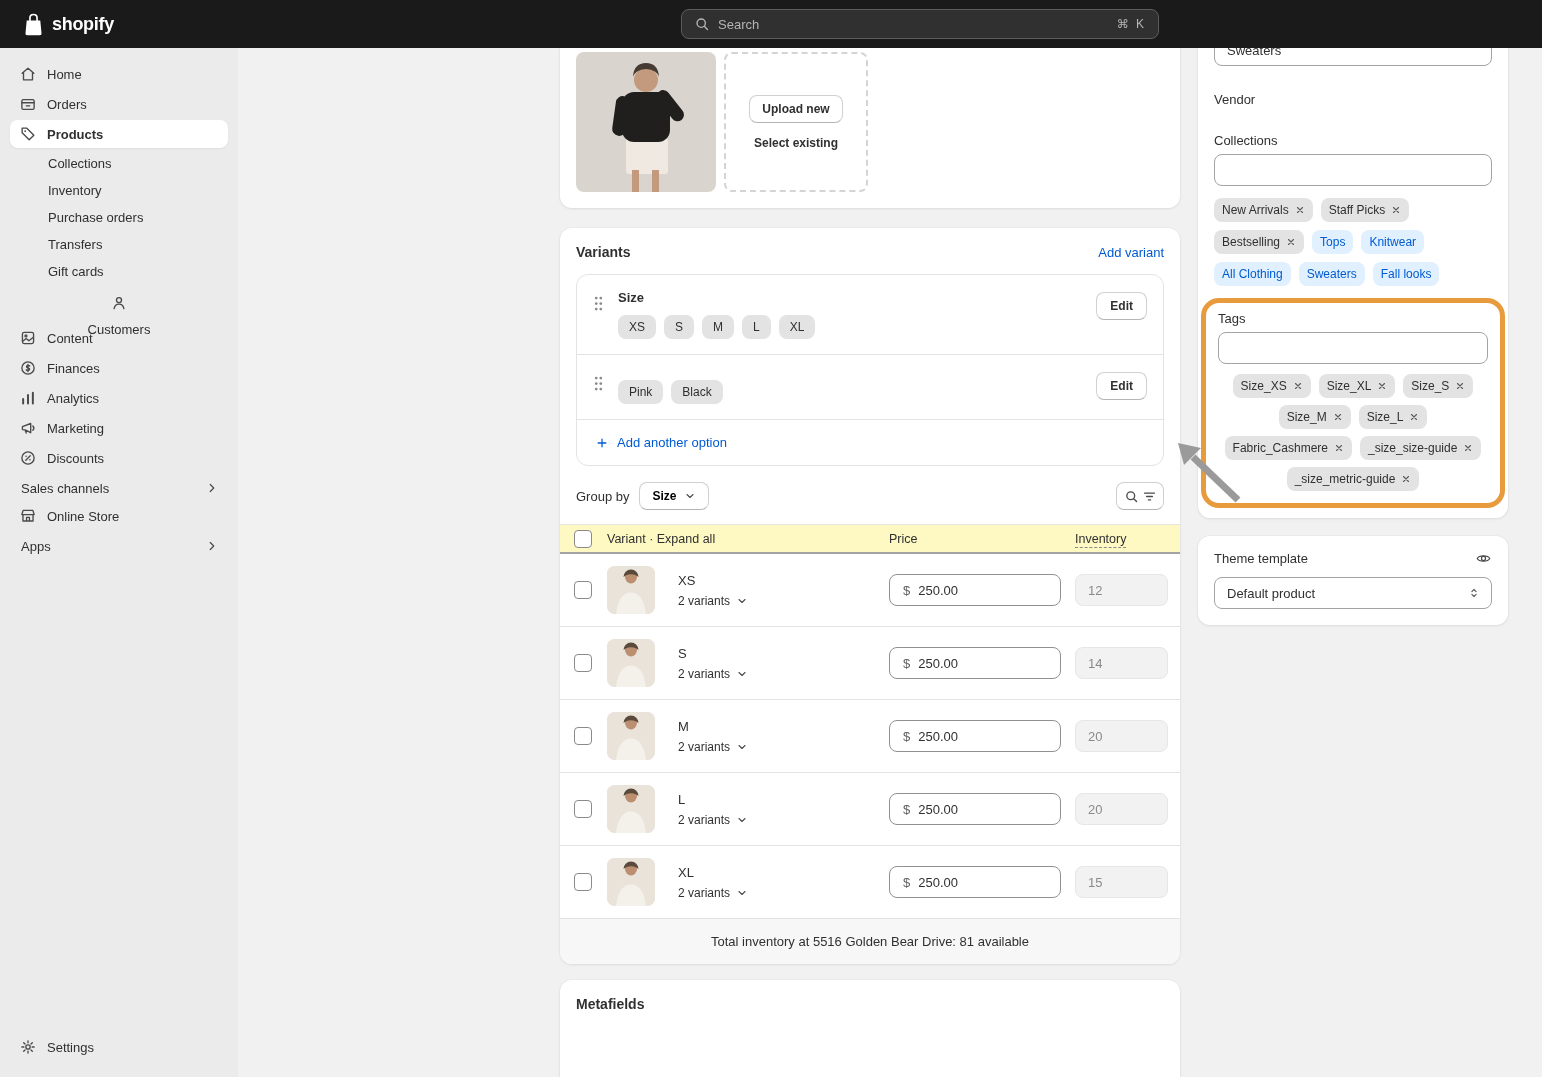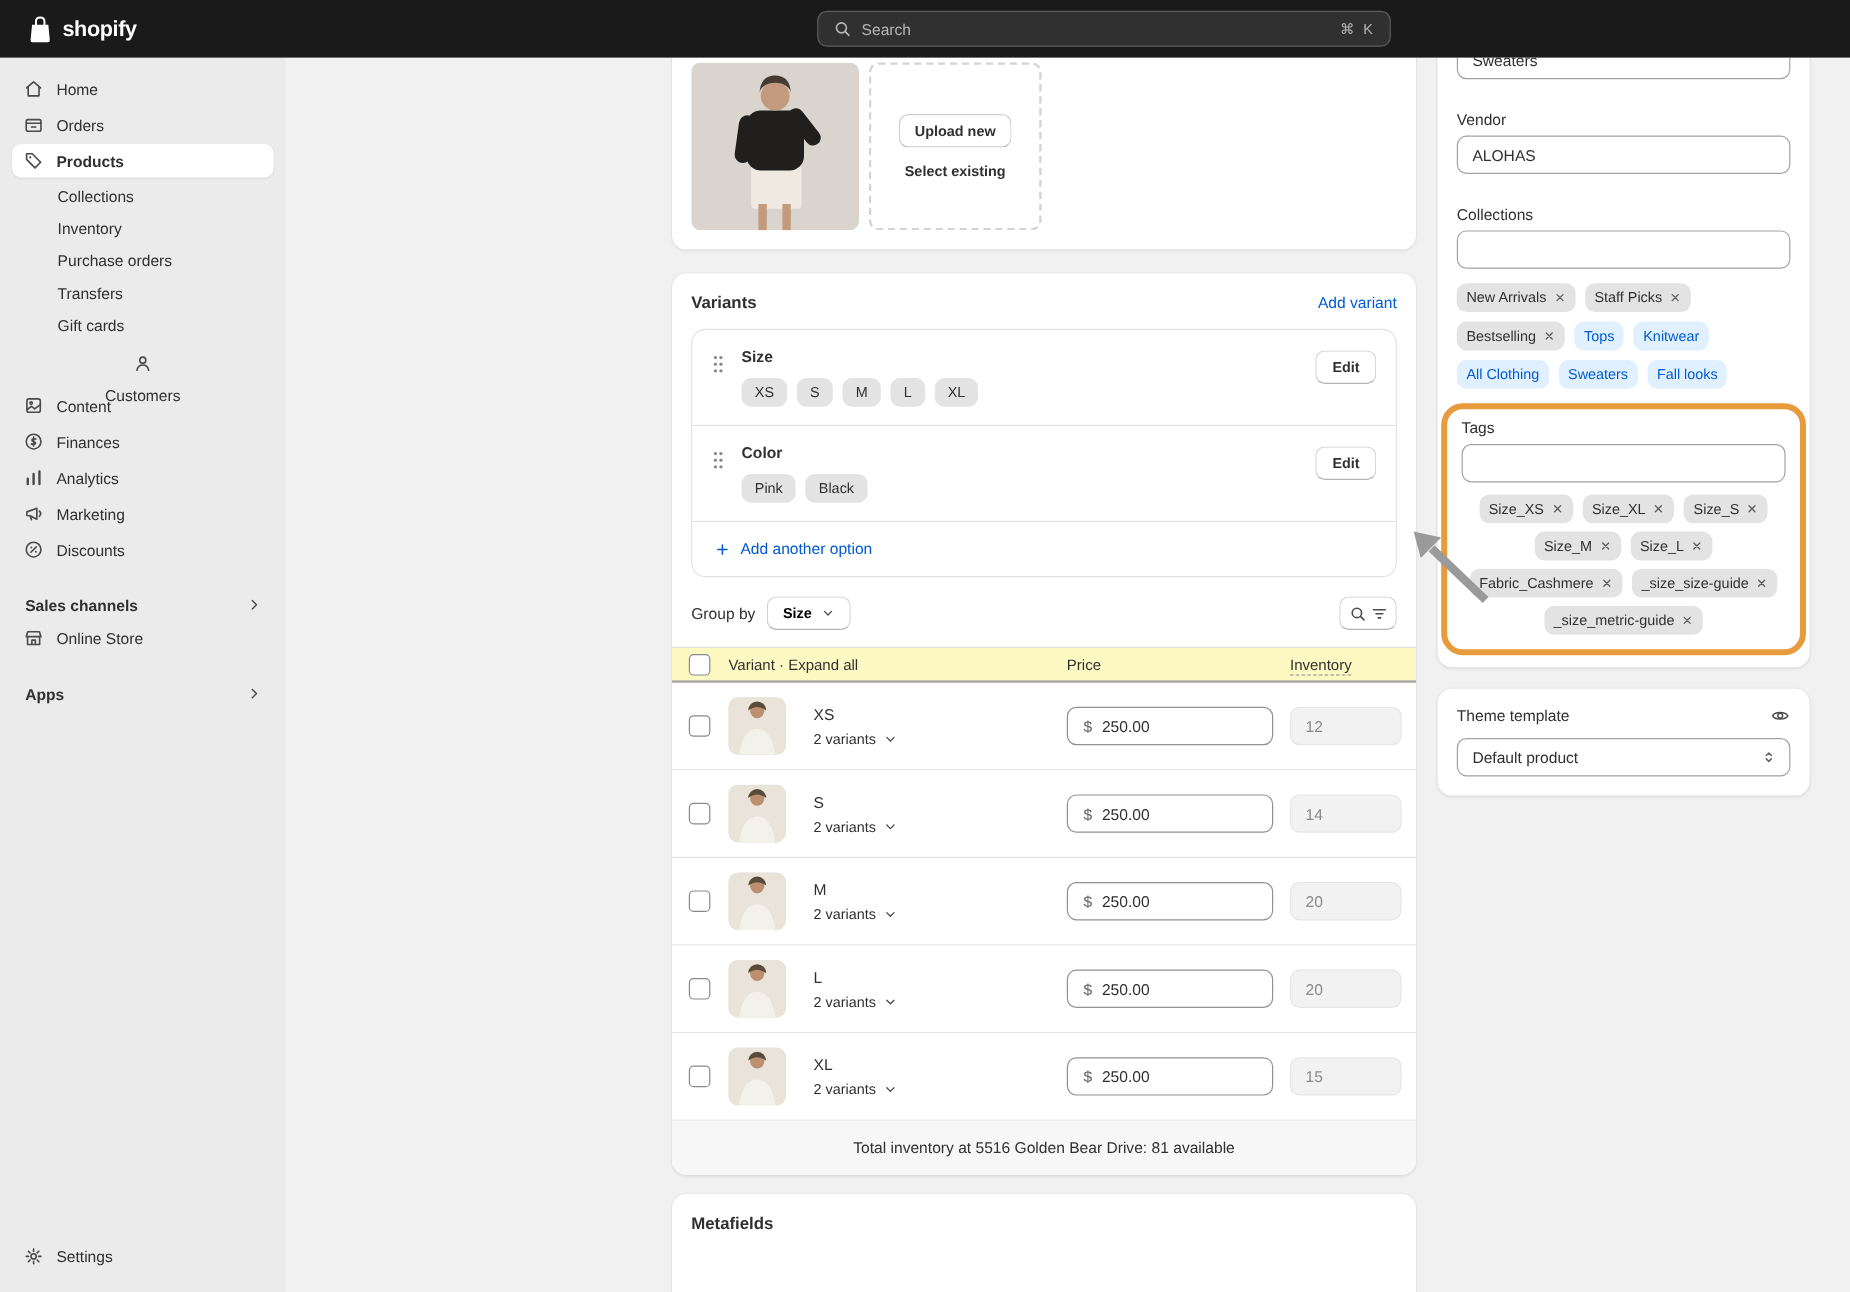--- a/index.html
+++ b/index.html
@@ -25,21 +25,21 @@
   .sidebar { position:absolute; top:48px; left:0; width:238px; bottom:0; background:#ebebeb;
     padding:12px 10px 14px; display:flex; flex-direction:column; z-index:40; }
   .nav-item { display:flex; align-items:center; gap:10px; height:28px; padding:0 9px; border-radius:8px;
     font-weight:500; color:#303030; margin-bottom:2px; cursor:pointer; }
   .nav-item.active { background:#fff; font-weight:700; box-shadow:0 1px 2px rgba(0,0,0,.06); }
   .nav-item[data-name="sidebar-item-customers"] { margin-top:10px;flex-direction:column; }
   .nav-label { white-space:nowrap; }
   .nav-subitem { height:26px; display:flex; align-items:center; padding-left:38px; border-radius:8px;
     font-weight:450; color:#303030; margin-bottom:1px; cursor:pointer; }
   .nav-section { display:flex; align-items:center; justify-content:space-between; height:28px;
-    padding:0 9px 0 11px; font-weight:700; margin-top:16px; cursor:pointer;gap:25px; }
+    padding:0 9px 0 11px; font-weight:400; cursor:pointer;gap:25px; }
   .sidebar-spacer { flex:1; }
 
   
   .main { position:absolute; top:48px; left:238px; right:0; bottom:0; background:#f1f1f1; overflow:hidden; }
   .content { position:absolute; left:322px; top:0; display:flex; gap:18px; align-items:flex-start; }
   .col-left  { width:620px; display:flex; flex-direction:column; }
   .col-right { width:310px; display:flex; flex-direction:column; }
   .card { background:#fff; border-radius:12px; box-shadow:0 1px 3px rgba(26,26,26,.08),0 0 0 1px rgba(0,0,0,.02); }
 
   
@@ -355,21 +355,20 @@
                   <svg width="11" height="17" viewBox="0 0 12 18" fill="#8a8a8a">
                     <circle cx="3.5" cy="3" r="1.5"></circle>
                     <circle cx="8.5" cy="3" r="1.5"></circle>
                     <circle cx="3.5" cy="9" r="1.5"></circle>
                     <circle cx="8.5" cy="9" r="1.5"></circle>
                     <circle cx="3.5" cy="15" r="1.5"></circle>
                     <circle cx="8.5" cy="15" r="1.5"></circle>
                   </svg>
                 </span>
                 <div class="option-body">
-                  <div class="option-name" data-name="option-name">Color</div>
                   <div class="option-values">
                     <span class="value-chip" data-name="option-value-chip">Pink</span>
                     <span class="value-chip" data-name="option-value-chip">Black</span>
                   </div>
                 </div>
                 <button class="edit-btn" data-name="edit-option-button">Edit</button>
               </div>
             </div>
           <div class="add-option-row" data-name="add-another-option-button">
             <span class="icon" data-name="plus-icon">
@@ -604,23 +603,20 @@
       </section>
     </div>
 
     <div class="col-right" data-name="organization-column">
       <section class="card right-card first-right-card" data-name="organization-card">
         <div class="text-input" data-name="category-input">
           <span data-name="category-value">Sweaters</span>
         </div>
 
         <div class="field-label" data-name="vendor-label">Vendor</div>
-        <div class="text-input" data-name="vendor-input">
-          <span data-name="vendor-value">ALOHAS</span>
-        </div>
 
         <div class="field-label" data-name="collections-label">Collections</div>
         <div class="text-input" data-name="collections-input">
           <span data-name="collections-input-value"></span>
         </div>
         <div class="chips" data-name="collection-chips">
             <span class="chip" data-name="collection-chip-new-arrivals">
               <span class="chip-label" data-name="chip-label">New Arrivals</span>
               <span class="chip-x" data-name="remove-tag-icon">
                 <svg width="10" height="10" viewBox="0 0 20 20" fill="none" stroke="#5c5c5c" stroke-width="2.2" stroke-linecap="round">

